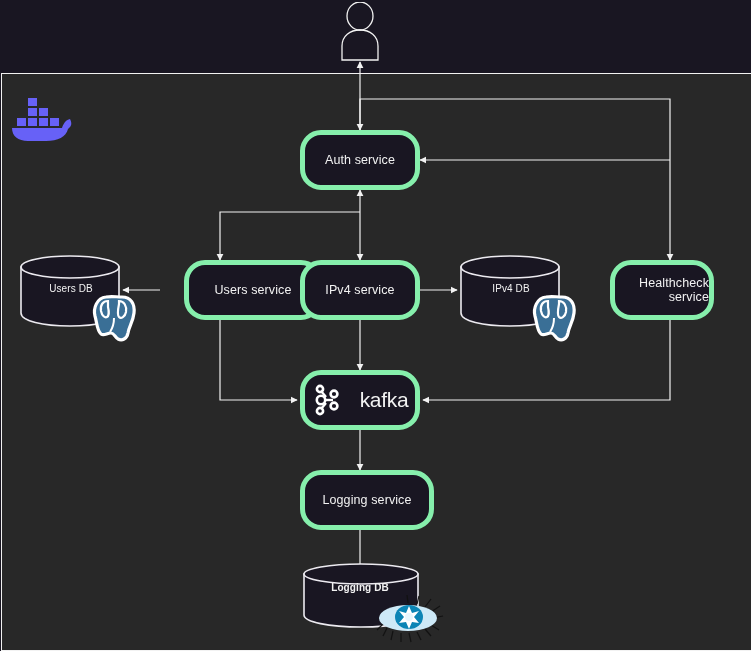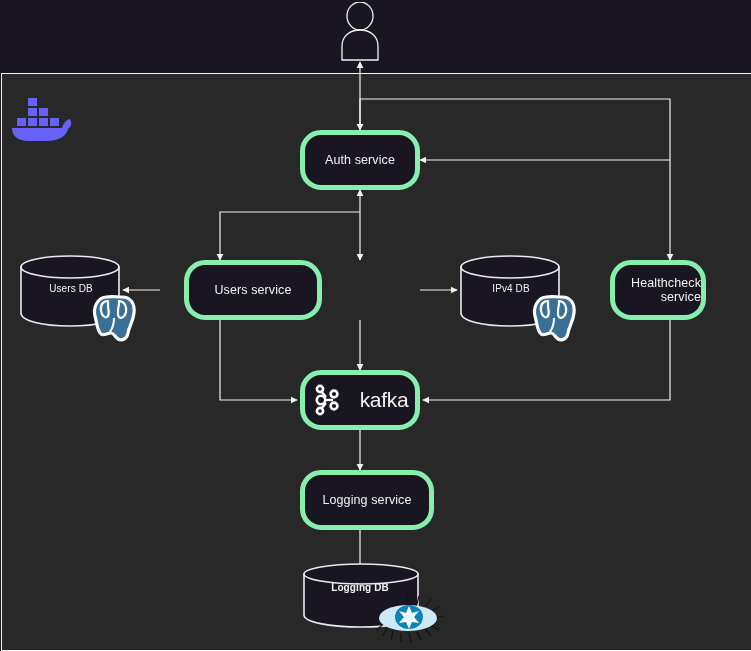--- a/index.html
+++ b/index.html
@@ -188,22 +188,25 @@
   </svg>
 
   <div class="node" style="left:300px; top:130px; width:120px; height:60px;">
     <span>Auth service</span>
   </div>
 
   <div class="node" style="left:148px; top:260px; width:138px; height:60px;margin-left:36px;">
     <span>Users service</span>
   </div>
 
-
-  <div class="node" style="left:610px; top:260px; width:96px; height:60px;">
+  <div class="node" style="left:300px; top:260px; width:120px; height:60px;">
+    <span>IPv4 service</span>
+  </div>
+
+  <div class="node" style="left:610px; top:260px; width:104px; height:60px;">
     <span>Healthcheck service</span>
   </div>
 
   <div class="node kafka-wrap" style="left:300px; top:370px; width:120px; height:60px;">
     <svg width="30" height="32" viewBox="0 0 30 32">
       <g stroke="#ffffff" stroke-width="2.4" fill="none">
         <line x1="9" y1="7" x2="14" y2="13"></line>
         <line x1="9" y1="25" x2="14" y2="19"></line>
         <line x1="14" y1="16" x2="21" y2="16"></line>
       </g>

